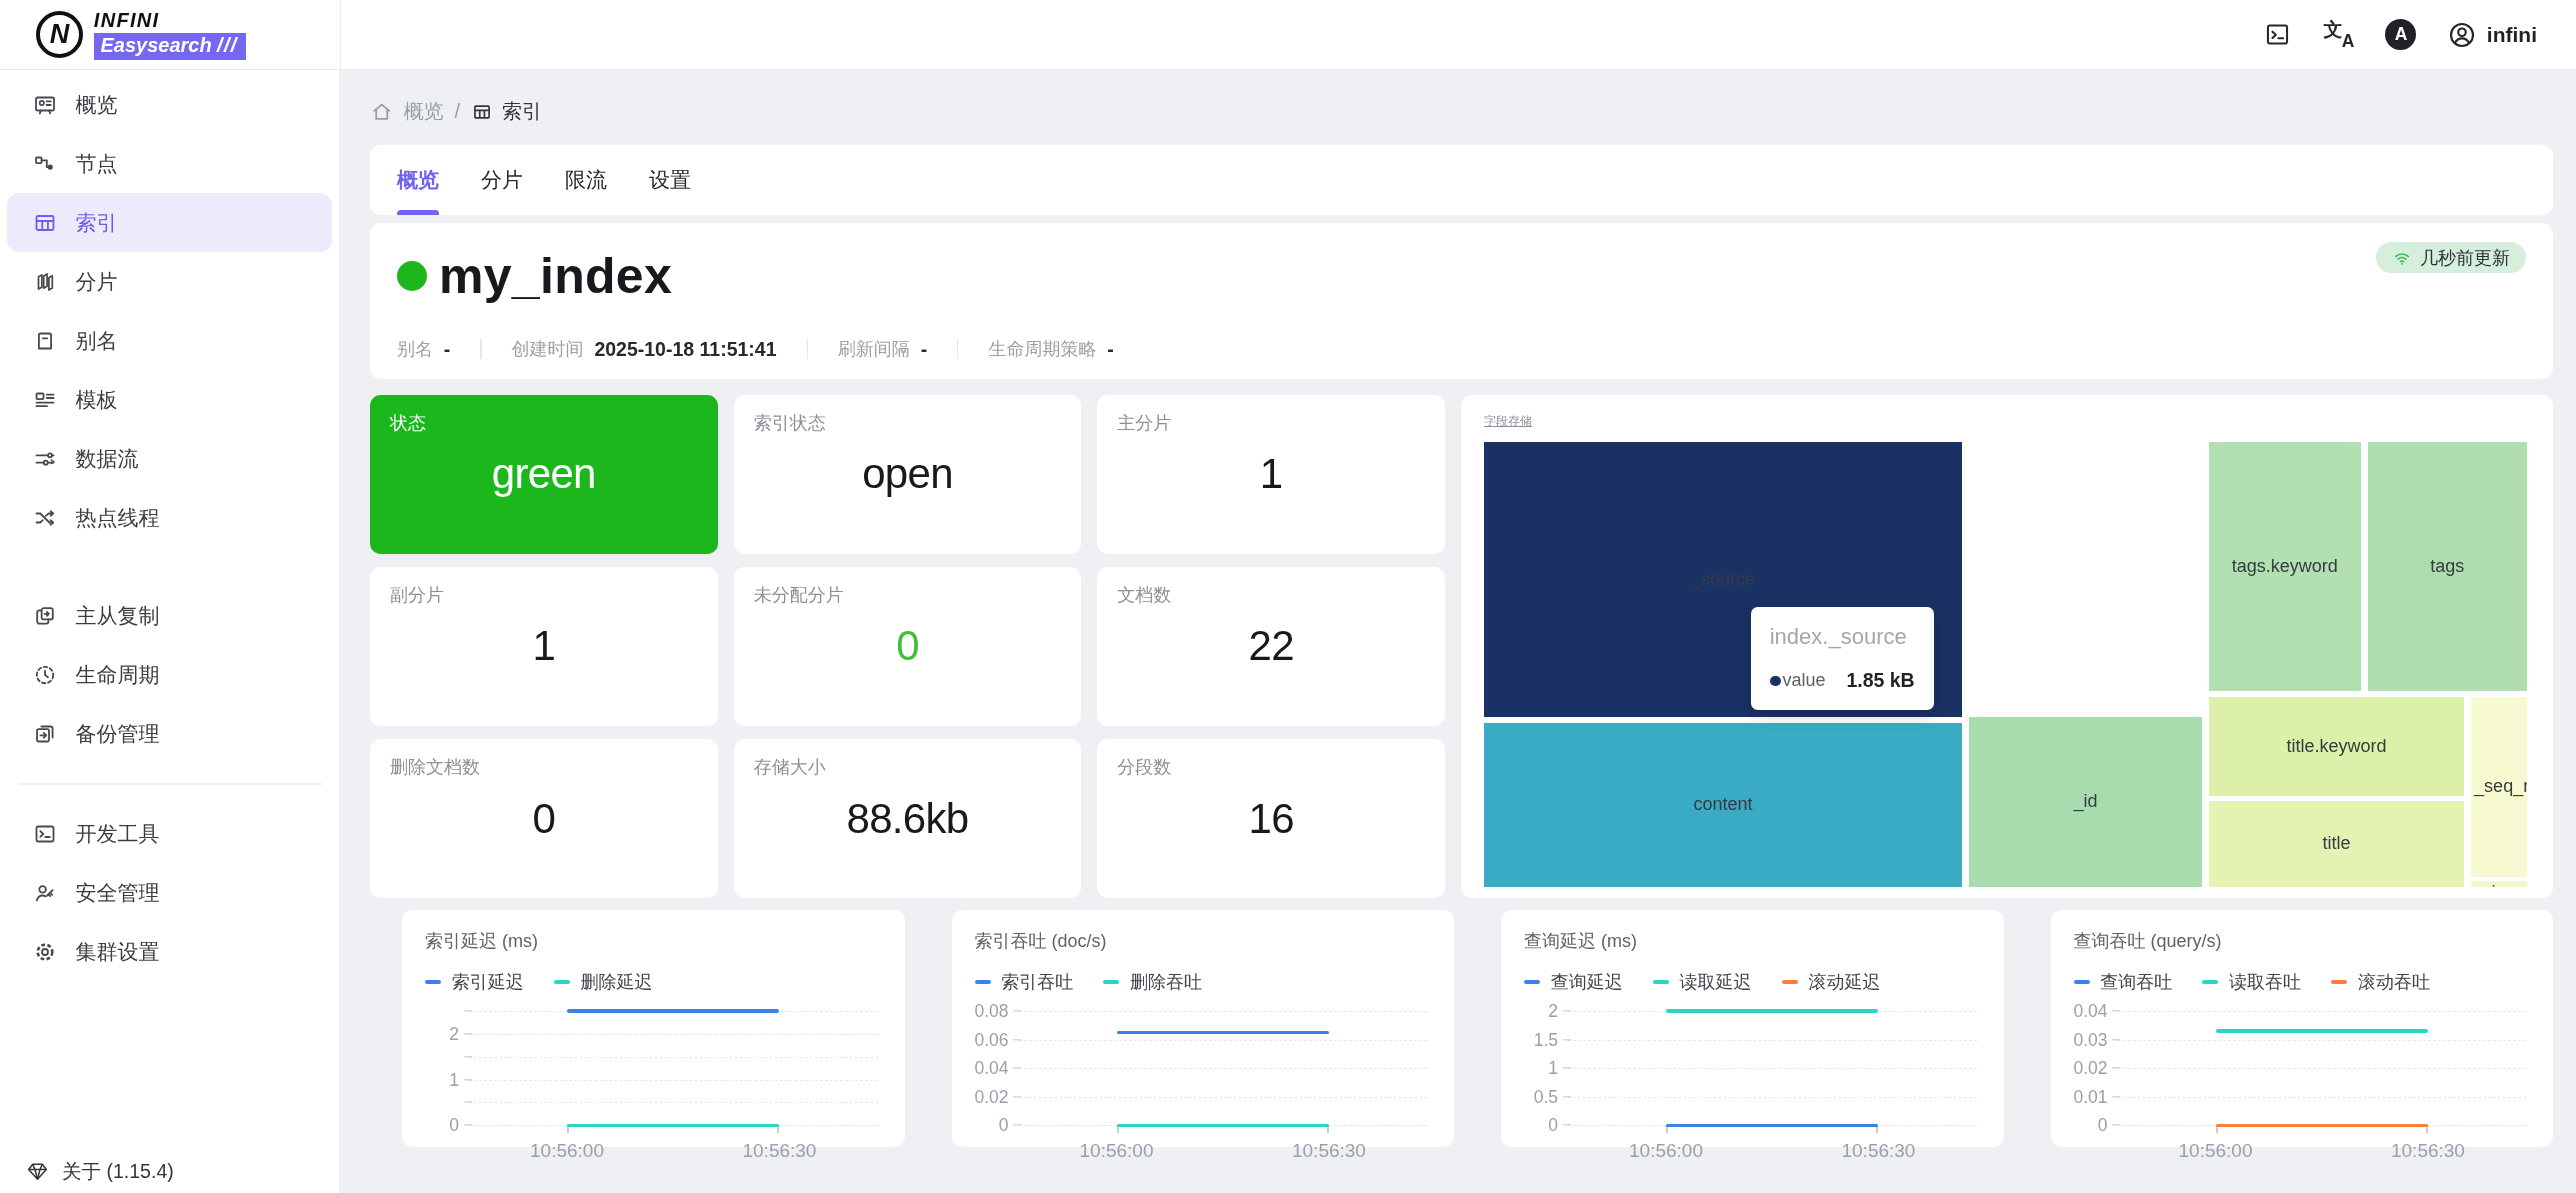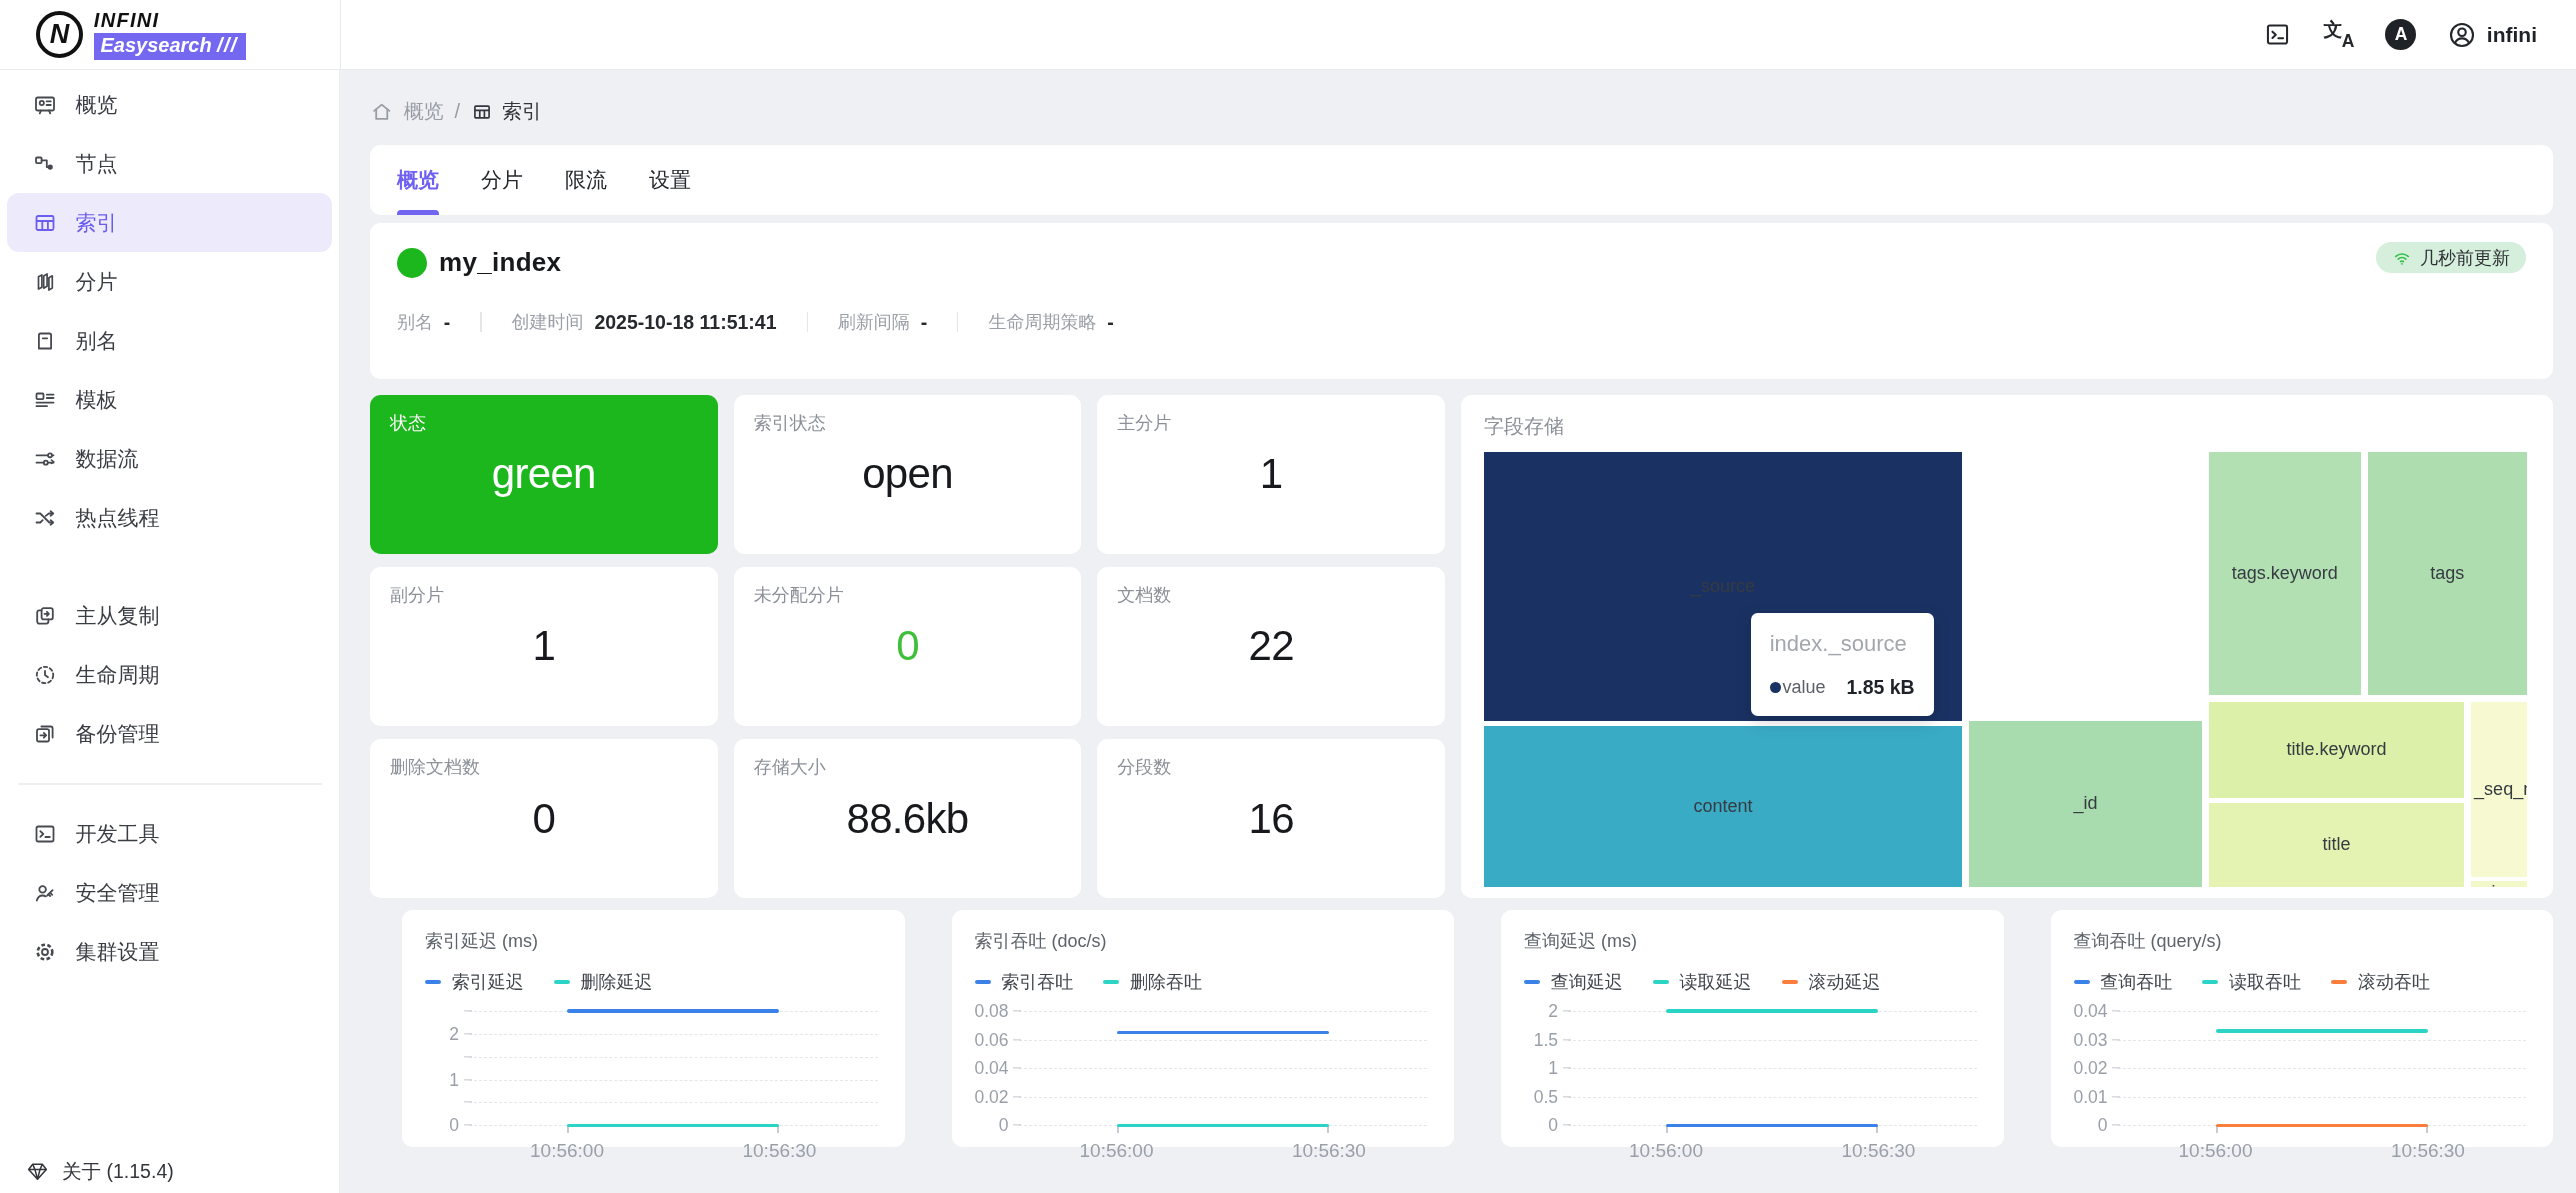--- a/index.html
+++ b/index.html
@@ -70,21 +70,21 @@
   .tab { font-size:21px; color:#24272c; cursor:pointer; position:relative; height:100%; display:flex; align-items:center; }
   .tab.active { color:#6e60f2; font-weight:600; }
   .tab.active::after {
     content:""; position:absolute; left:0; bottom:0; width:100%; height:5.4px;
     background:#7064f0; border-radius:4px 4px 0 0;
   }
   
   .header-card { margin-top:8px; height:156px; padding:24px 27px 0 27px; position:relative; }
   .header-top { display:flex; align-items:center; gap:12px; }
   .health-dot { width:30px; height:30px; border-radius:50%; }
-  .index-name { font-size:26px; font-weight:600; color:#17191d; letter-spacing:0.3px; }
+  .index-name { font-size:50px; font-weight:600; color:#17191d; letter-spacing:0.3px; }
   .updated-badge {
     position:absolute; right:27px; top:19px; height:31px; border-radius:16px;
     background:#d6efdc; display:flex; align-items:center; gap:8px; padding:0 16px;
     font-size:18px; color:#2e3136;
   }
   .meta-row { display:flex; align-items:center; margin-top:32px; font-size:18px; color:#9b9fa7; }
   .meta-item { display:flex; align-items:center; gap:10.8px; }
   .meta-value { color:#26292e; font-weight:700; font-size:19.5px; }
   .meta-sep { width:1.3px; height:20px; background:#e4e6ea; margin:0 30px; }
   
@@ -93,21 +93,21 @@
   .stat-card { padding:16px 20px; position:relative; }
   .stat-label { font-size:18px; color:#8b9099; }
   .stat-value {
     position:absolute; left:0; right:0; top:50%; transform:translateY(-50%);
     text-align:center; font-size:42px; font-weight:500; color:#17191d; letter-spacing:-0.7px;
   }
   .stat-card.inverted .stat-label { color:#fff; }
   .stat-card.inverted .stat-value { color:#fff; }
   
   .treemap-card { flex:1; padding:17.5px 23px 9.4px 23px; display:flex; flex-direction:column; }
-  .treemap-title { font-size:20px; color:#8b9099; }
+  .treemap-title { font-size:12px; color:#8b9099;text-decoration:underline; }
   .treemap-plot { position:relative; flex:1; margin-top:12px; overflow:hidden; }
   .tm-block { position:absolute; display:flex; align-items:center; justify-content:center; overflow:hidden; }
   .tm-label { font-size:18px; color:#363b42; white-space:nowrap; }
   .tm-label.top-label { position:absolute; top:44%; left:2.7px; }
   .tm-label.clip-label { position:absolute; top:1.3px; left:4px; }
   .tm-tooltip {
     position:absolute; left:25.5%; top:37%; width:183px; background:#fff; border-radius:6.7px;
     box-shadow:0 5.4px 17.5px rgba(0,0,0,.16); padding:17.5px 19px; z-index:3;
   }
   .tm-tooltip-title { font-size:22px; color:#a2a7ae; }

